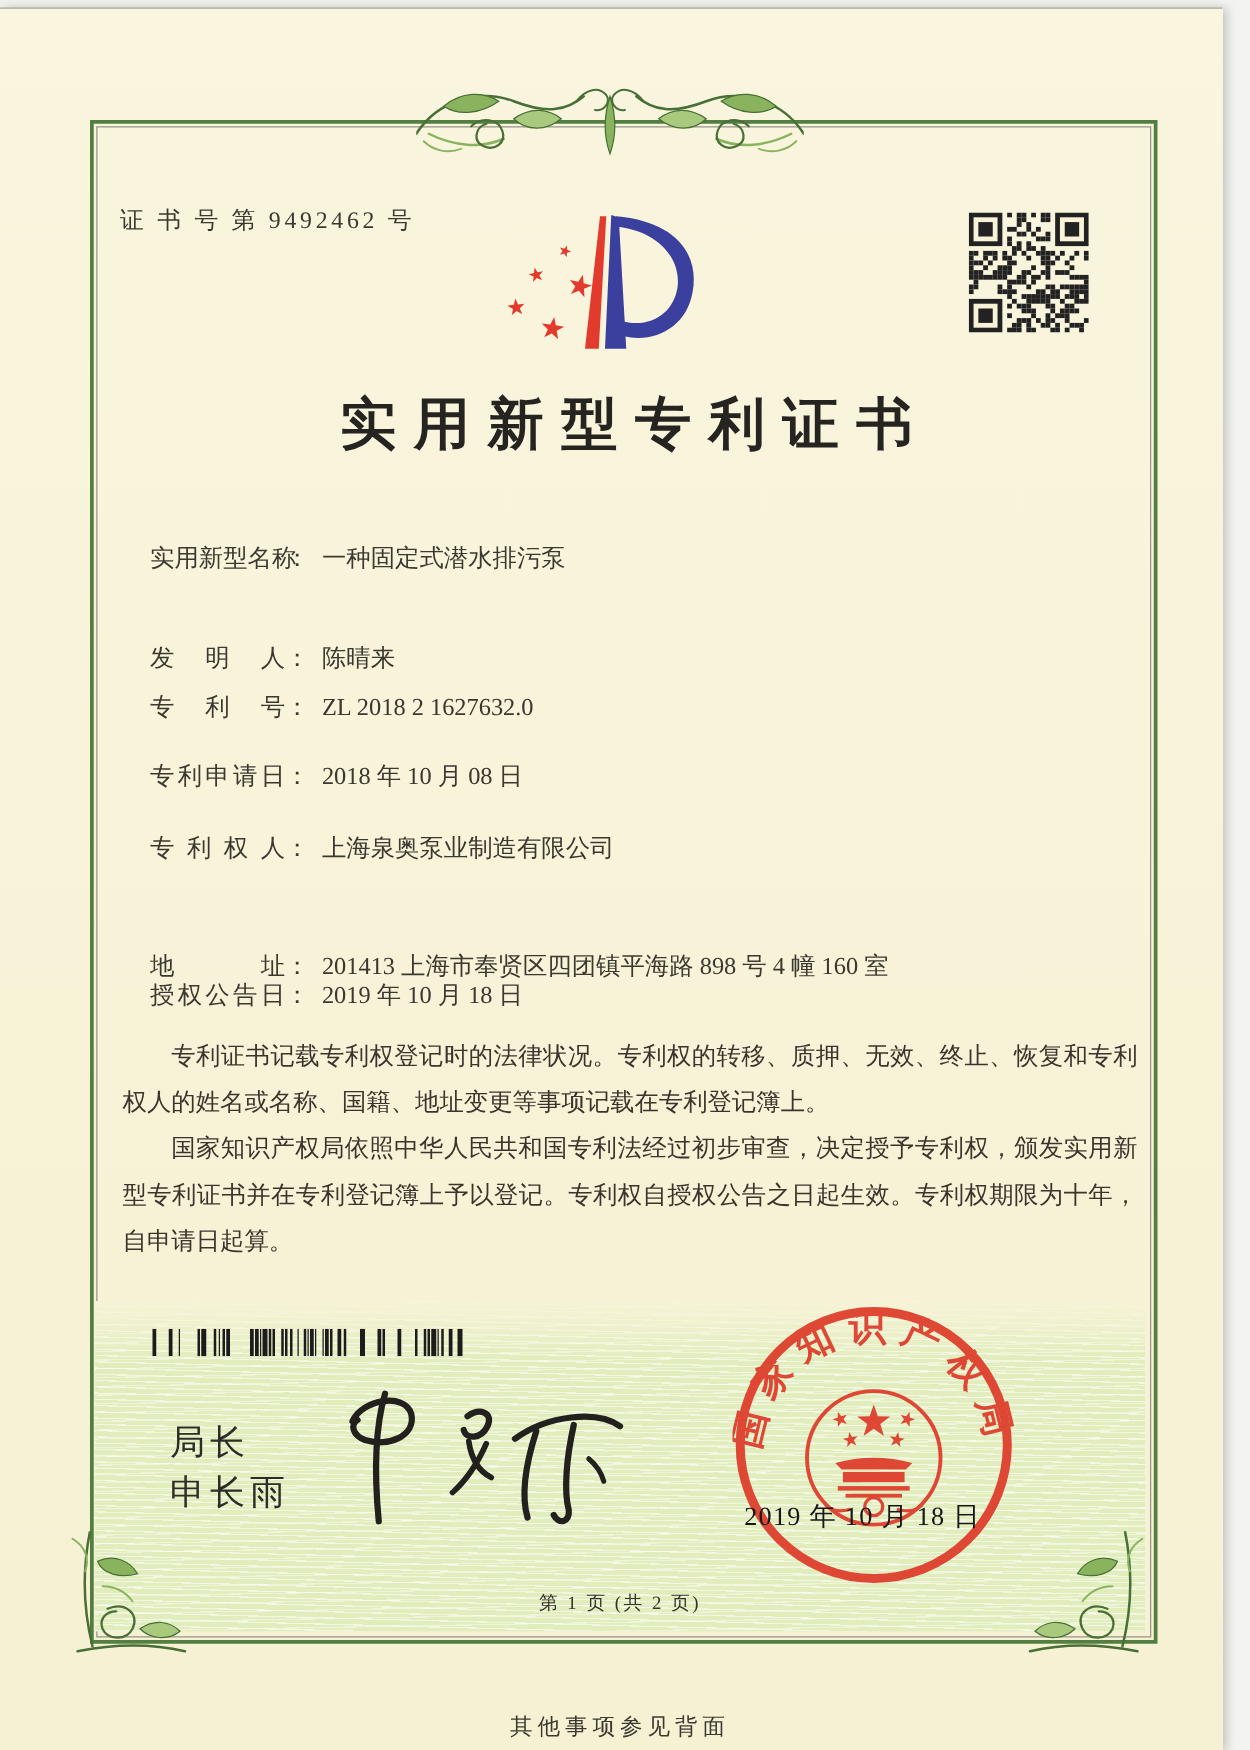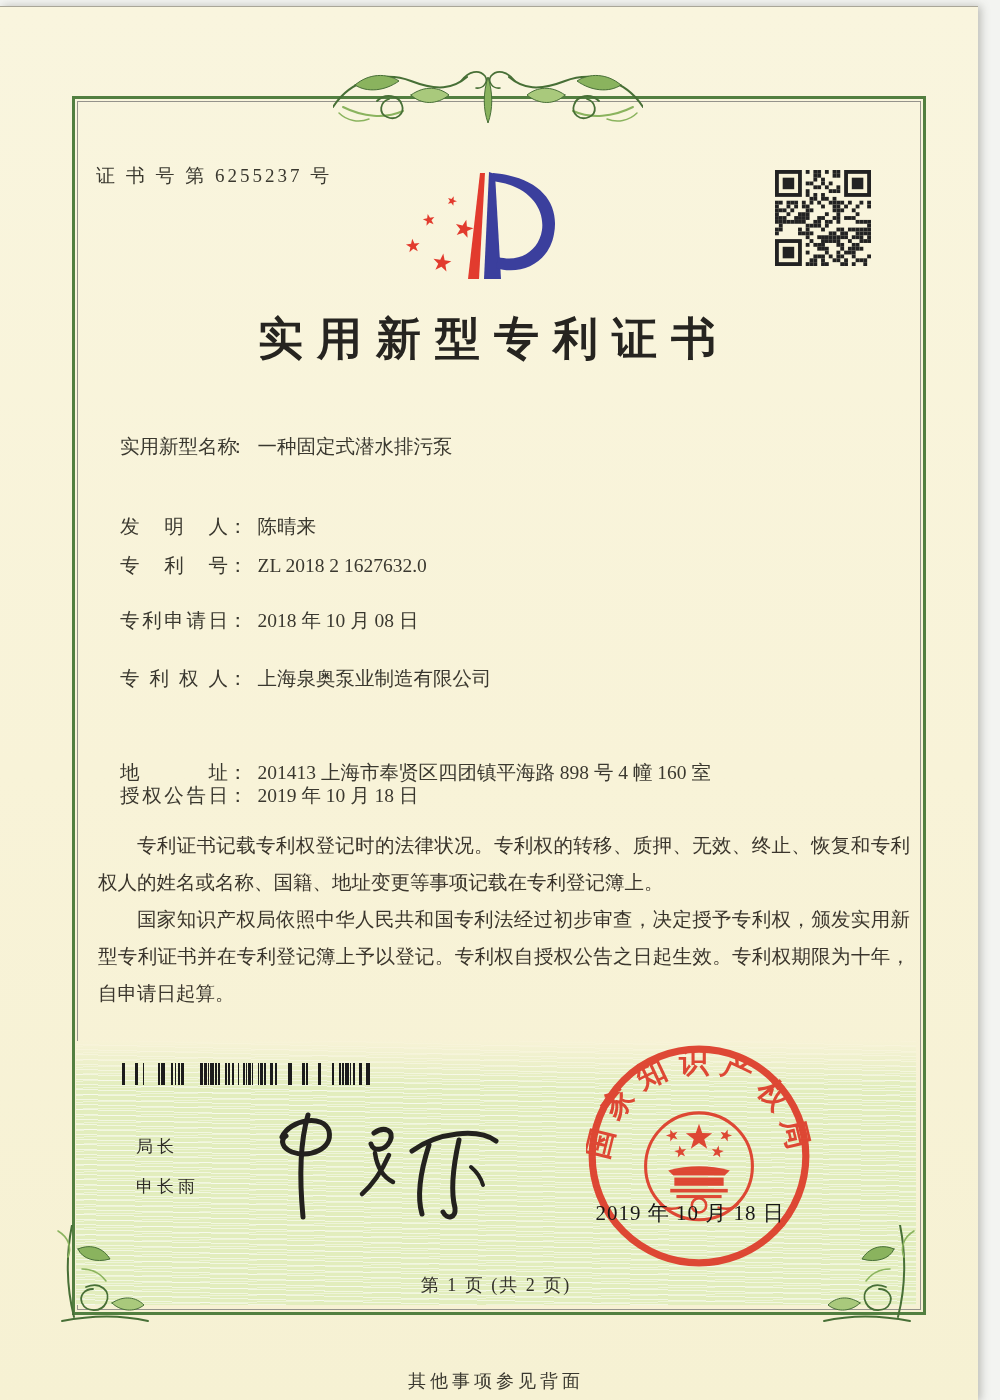--- a/index.html
+++ b/index.html
@@ -12,30 +12,30 @@
          border:3px solid #527f40;}
   .frame-inner{position:absolute;left:2px;top:2px;right:2px;bottom:2px;border:1px solid #95938b;}
   .green-zone{position:absolute;left:76px;top:1034px;width:840px;height:264px;
       background-image:
         linear-gradient(180deg,rgba(248,243,216,.95) 0,rgba(248,243,216,0) 46px),
         repeating-linear-gradient(1.5deg,rgba(255,255,255,.55) 0 1px,rgba(255,255,255,0) 1px 5px),
         repeating-linear-gradient(-1deg,rgba(255,255,255,.4) 0 1px,rgba(255,255,255,0) 1px 7px);
       background-color:#e2edbd;}
   .abs{position:absolute;}
   .cert-no{left:96px;top:156px;font-size:19px;letter-spacing:3px;color:#3a382f;}
-  .title{left:70px;top:302px;width:848px;text-align:center;font-size:45px;font-weight:bold;
+  .title{left:84px;top:302px;width:848px;text-align:center;font-size:45px;font-weight:bold;
          letter-spacing:14px;color:#262420;}
   .row{position:absolute;left:120px;font-size:19.5px;color:#3a382f;white-space:nowrap;}
   .flabel{display:inline-block;width:108px;text-align:justify;text-align-last:justify;vertical-align:bottom;}
   .fvalue{margin-left:10px;}
   .paras{left:98px;top:820px;width:812px;font-size:19.5px;line-height:37px;color:#3a352c;text-align:justify;}
   .paras p{margin:0;text-indent:2em;}
-  .director{left:136px;font-size:17px;color:#2e2c26;letter-spacing:4px;}
+  .director{left:136px;font-size:28px;color:#2e2c26;letter-spacing:4px;}
   .seal-date{left:580px;top:1192px;width:220px;text-align:center;font-size:21px;color:#171717;letter-spacing:1px;}
-  .page-info{left:72px;top:1266px;width:848px;text-align:center;font-size:18px;color:#33312a;letter-spacing:2px;}
+  .page-info{left:72px;top:1266px;width:848px;text-align:center;font-size:15px;color:#33312a;letter-spacing:2px;}
   .back-note{left:72px;top:1326px;width:848px;text-align:center;font-size:18px;color:#3a382f;letter-spacing:4px;margin-top:36px;}
   svg{display:block;}
 </style>
 </head>
 <body>
 
 <div class="photo">
  <div class="paper">
 
   <div class="frame">
@@ -77,21 +77,21 @@
       <path d="M20,0 C14,30 14,60 22,92" stroke="#476f36" stroke-width="2"></path>
       <path d="M10,96 C40,90 70,90 96,96" stroke="#476f36" stroke-width="2"></path>
       <path d="M34,62 c14,-6 26,4 20,16 c-5,10 -20,9 -24,0 c-3,-8 3,-14 11,-14" stroke="#476f36" stroke-width="1.8"></path>
       <path d="M26,24 C40,18 52,24 58,34 C44,38 30,34 26,24 Z" fill="#8ab35e" stroke="#476f36" stroke-width="1"></path>
       <path d="M60,78 C72,70 84,72 92,80 C82,88 68,86 60,78 Z" fill="#a9c97c" stroke="#476f36" stroke-width="1"></path>
       <path d="M6,6 c10,6 14,16 10,26" stroke="#8ab35e" stroke-width="1.6"></path>
       <path d="M30,44 c10,0 18,4 24,12" stroke="#8ab35e" stroke-width="1.5"></path>
     </g>
   </svg>
 
-  <div class="abs cert-no">证 书 号 第 6255237 号</div>
+  <div class="abs cert-no">证 书 号 第 9492462 号</div>
 
   <svg class="abs" style="left:400px;top:164px;" width="175" height="138" viewBox="0 0 175 138">
     <defs>
       <path id="star5" d="M0,-10 L2.35,-3.24 L9.51,-3.09 L3.8,1.24 L5.88,8.09 L0,4 L-5.88,8.09 L-3.8,1.24 L-9.51,-3.09 L-2.35,-3.24 Z"></path>
     </defs>
     <g fill="#e23b2e">
       <use href="#star5" transform="translate(52,30) scale(0.5) rotate(20)"></use>
       <use href="#star5" transform="translate(29,49) scale(0.62) rotate(-12)"></use>
       <use href="#star5" transform="translate(64,58) scale(0.95) rotate(14)"></use>
       <use href="#star5" transform="translate(13,75) scale(0.72) rotate(-6)"></use>

